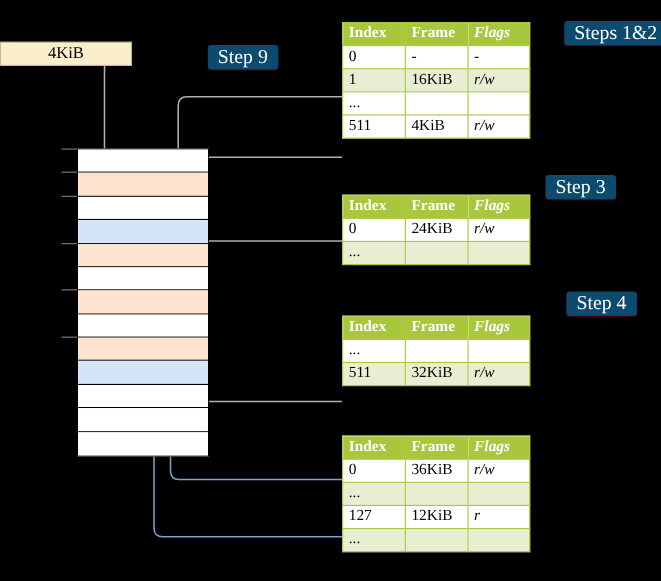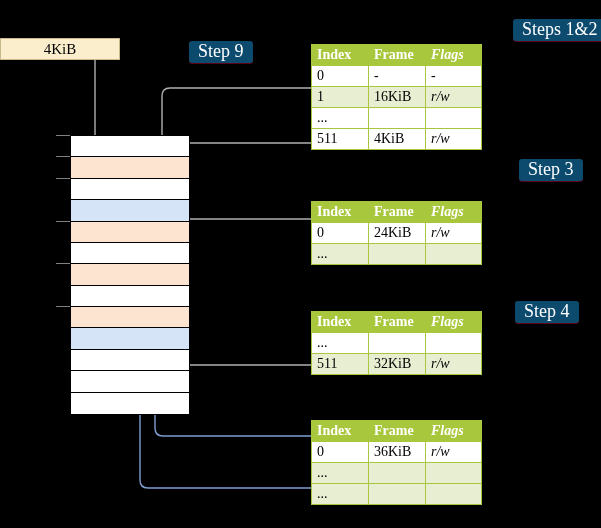--- a/index.html
+++ b/index.html
@@ -41,22 +41,22 @@
     font-size: 18px;
     line-height: 17px;
     padding: 2px 9px 3px 9px;
     border-radius: 3px;
     white-space: nowrap;
     text-align: center;
     box-shadow: 0 1px 0 #5e0018;
   }
   .badge-step0   { left: 189px; top: 41px; }
   .badge-steps12 { left: 513px; top: 19px; }
-  .badge-step3   { left: 519px; top: 159px; }
-  .badge-step4   { left: 515px; top: 265px; margin-top: 36px; }
+  .badge-step3   { left: 496px; top: 159px; }
+  .badge-step4   { left: 515px; top: 265px; }
 
   
   .memcol {
     left: 70px;
     top: 135px;
     width: 120px;
     height: 280px;
     border: 1px solid #000000;
     box-sizing: border-box;
     background: #ffffff;
@@ -106,21 +106,21 @@
     font-weight: bold;
     font-size: 14px;
   }
   .ptable tr.alt td { background: #e8eed2; }
   .ptable tr.plain td { background: #ffffff; }
   .ptable td.hl { background: #fbf8a8; }
   .col-i { width: 57px; }
   .col-f { width: 57px; }
   .col-g { width: 56px; font-style: italic; }
 
-  .tbl-wrap { position: absolute; margin-top: 24px; }
+  .tbl-wrap { position: absolute; }
   .tbl-0 { left: 311px; top: 20px; }
   .tbl-1 { left: 311px; top: 177px; }
   .tbl-2 { left: 311px; top: 287px; }
   .tbl-3 { left: 311px; top: 396px; }
 
   
   .wires {
     position: absolute;
     left: 0; top: 0;
     width: 601px; height: 528px;
@@ -282,20 +282,25 @@
         <tr class="plain">
           <td class="col-i">0</td>
           <td class="col-f">36KiB</td>
           <td class="col-g">r/w</td>
         </tr>
         <tr class="alt">
           <td class="col-i">...</td>
           <td class="col-f"></td>
           <td class="col-g"></td>
         </tr>
+        <tr class="plain">
+          <td class="col-i">127</td>
+          <td class="col-f">12KiB</td>
+          <td class="col-g">r</td>
+        </tr>
         <tr class="alt">
           <td class="col-i">...</td>
           <td class="col-f"></td>
           <td class="col-g"></td>
         </tr>
       </tbody>
     </table>
 </div>
 
 </body></html>

